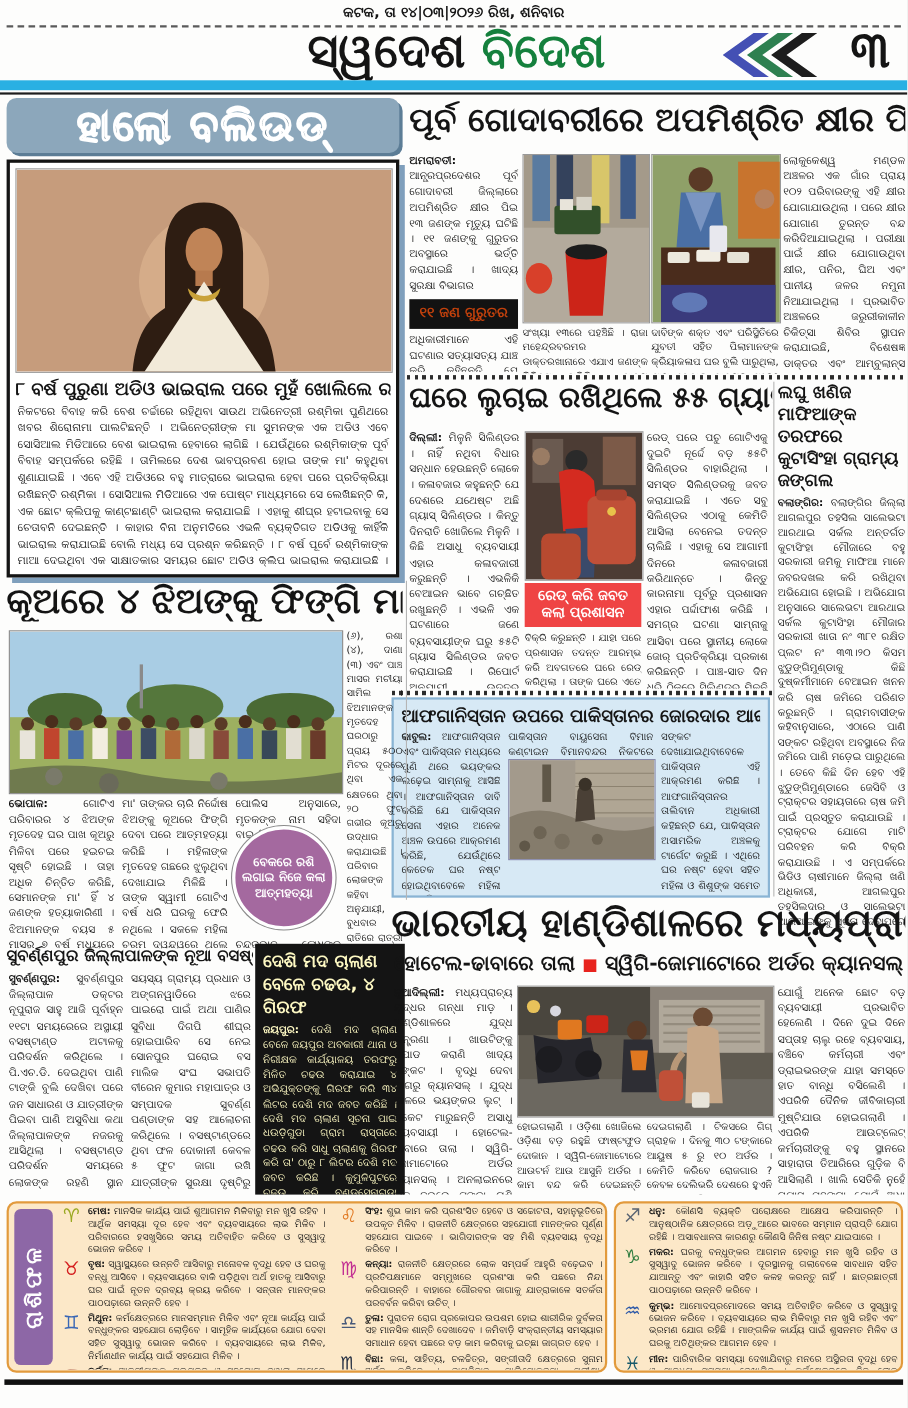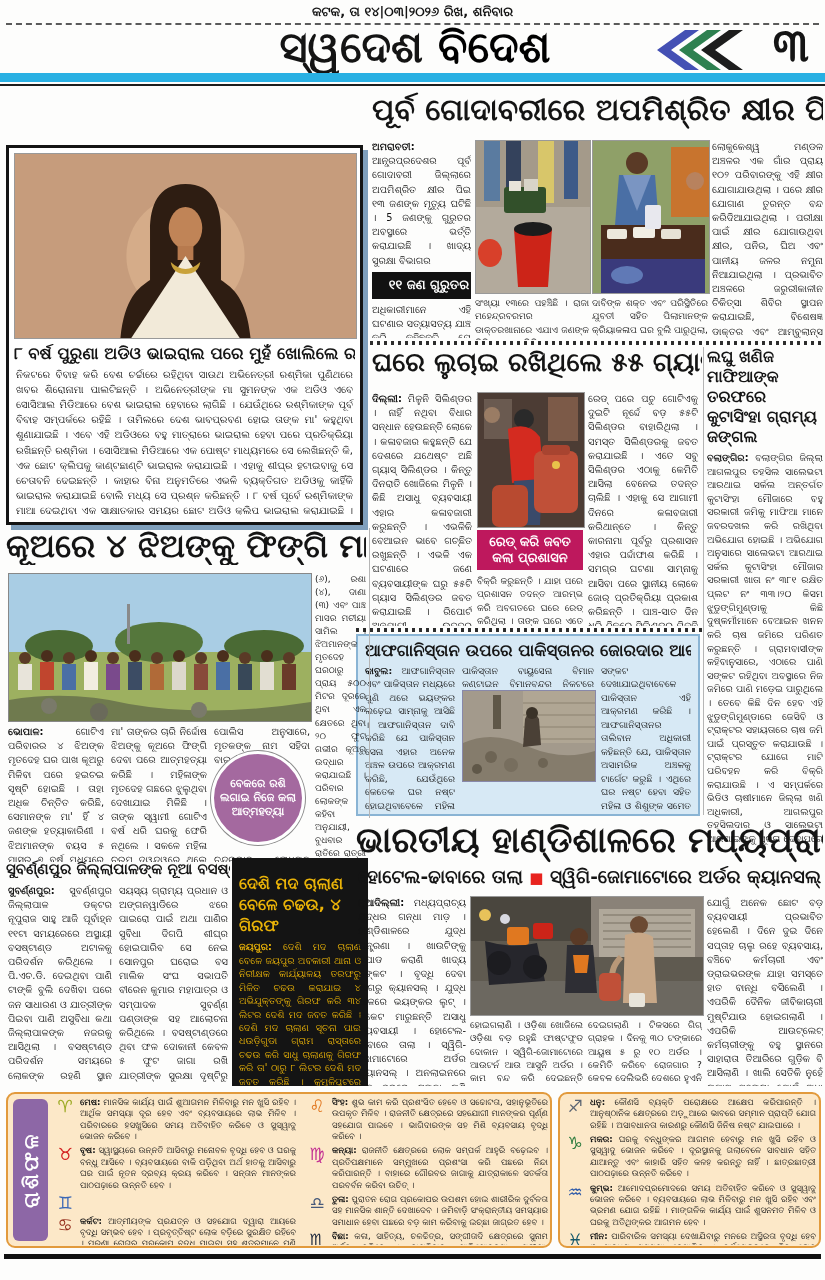--- a/index.html
+++ b/index.html
@@ -37,21 +37,21 @@
   #well-photo{left:8px;top:573px;width:302px;height:147px;overflow:hidden;border:1px solid #888;}
   #well-colnarrow{left:315px;top:573px;width:51px;height:288px;font-size:9px;}
   #well-cols{left:8px;top:725px;width:302px;height:137px;display:flex;gap:7px;}
   #well-cols > div{flex:1;}
   #well-circle{left:211px;top:751px;width:94px;height:94px;border-radius:50%;background:#a4699f;
             border:3px solid #fff;box-shadow:0 0 0 1px #8a8a8a;display:flex;align-items:center;justify-content:center;
             text-align:center;color:#fff;font-size:11px;font-weight:bold;line-height:1.25;padding:6px;box-sizing:border-box;z-index:3;}
   
   #milk-head{left:372px;top:92px;width:451px;height:44px;font-size:30px;font-weight:bold;}
   #milk-col1{left:372px;top:140px;width:99px;height:198px;}
-  #milk-flag{background:#121212;color:#ffffff;font-size:13px;font-weight:bold;text-align:right;
+  #milk-flag{background:#121212;color:#c2410c;font-size:13px;font-weight:bold;text-align:center;
             padding:4px 2px;margin:4px 0;white-space:nowrap;overflow:hidden;}
   #milk-photo1{left:475px;top:140px;width:114px;height:152px;overflow:hidden;border:1px solid #999;}
   #milk-photo2{left:592px;top:140px;width:116px;height:152px;overflow:hidden;border:1px solid #999;}
   #milk-cap1{left:475px;top:296px;width:114px;height:44px;font-size:9.2px;}
   #milk-cap2{left:592px;top:296px;width:116px;height:44px;font-size:9.2px;}
   #milk-col4{left:712px;top:140px;width:111px;height:200px;}
   #dots1{left:370px;top:341px;width:453px;}
   
   #gas-head{left:372px;top:347px;width:330px;height:40px;font-size:26px;font-weight:bold;}
   #gas-col1{left:372px;top:392px;width:100px;height:234px;}
@@ -77,22 +77,22 @@
   #me-sub .sq{color:#e8231e;font-size:15px;}
   #me-col1{left:358px;top:896px;width:108px;height:190px;}
   #me-photo{left:470px;top:896px;width:232px;height:118px;overflow:hidden;border:1px solid #999;}
   #me-capA{left:470px;top:1018px;width:113px;height:68px;font-size:9.2px;}
   #me-capB{left:588px;top:1018px;width:114px;height:68px;font-size:9.2px;}
   #me-col4{left:707px;top:896px;width:116px;height:190px;}
   
   #sub-head{left:6px;top:860px;width:224px;font-size:15px;font-weight:bold;text-align:center;}
   #sub-col1{left:8px;top:884px;width:104px;height:200px;}
   #sub-col2{left:119px;top:884px;width:109px;height:200px;}
-  #liquor{left:232px;top:858px;width:136px;height:228px;background:#141414;color:#eab308;
-            padding:16px 7px;box-sizing:border-box;overflow:hidden;}
+  #liquor{left:232px;top:858px;width:136px;height:228px;background:#141414;color:#fef9c3;
+            padding:6px 7px;box-sizing:border-box;overflow:hidden;}
   #liquor-head{font-size:16px;font-weight:bold;line-height:1.3;margin-bottom:4px;}
   #liquor-body{font-size:9.6px;line-height:1.4;text-align:justify;}
   
   .hpanel{background:#fce8c8;border:2px solid #e29a3c;border-radius:9px;box-sizing:border-box;padding:5px 6px;overflow:hidden;}
   #hpanelA{left:6px;top:1092px;width:546px;height:156px;}
   #hpanelB{left:558px;top:1092px;width:263px;height:156px;}
   #hlabel{left:13px;top:1099px;width:35px;height:142px;background:#8d67a6;border-radius:6px;z-index:2;
           display:flex;align-items:center;justify-content:center;color:#fff;font-weight:bold;font-size:20px;
           writing-mode:vertical-rl;transform:rotate(180deg);letter-spacing:3px;overflow:hidden;}
   #hcols{left:54px;top:1097px;width:494px;height:148px;display:flex;gap:10px;}
@@ -104,51 +104,52 @@
   #bottombar{left:4px;top:1254px;width:817px;height:5px;background:#111;}
   svg{display:block;}
 </style>
 </head>
 <body>
 
 <div class="page">
 
   <div id="dateline" class="abs">କଟକ, ତା ୧୪|୦୩|୨୦୨୬ ରିଖ, ଶନିବାର</div>
   <div id="dashline" class="abs"></div>
-  <div id="sectiontitle" class="abs"><span>ସ୍ୱଦେଶ </span><span style="color:#000000">ବିଦେଶ</span></div>
+  <div id="sectiontitle" class="abs"><span>ସ୍ୱଦେଶ </span><span style="color:#15803d">ବିଦେଶ</span></div>
   <div id="pagelogo" class="abs">
     <svg viewBox="0 0 108 44" width="108" height="44">
       <path d="M40 2 L12 22 L40 42 L54 42 L26 22 L54 2 Z" fill="#4450b4"></path>
       <path d="M62 2 L34 22 L62 42 L76 42 L48 22 L76 2 Z" fill="#2e8050"></path>
       <path d="M84 2 L56 22 L84 42 L98 42 L70 22 L98 2 Z" fill="#1d1d1d"></path>
     </svg>
   </div>
   <div id="pagenum" class="abs">୩</div>
   <div id="cyanbar" class="abs" style="background:#29b0e3"></div>
   <div id="cyanline" class="abs"></div>
 
+  <div id="bw-banner" class="abs" style="background:#8ca7bb">ହାଲୋ ବଲିଉଡ୍</div>
   <div id="bw-box" class="abs">
     <div id="bw-photo">
       <svg viewBox="0 0 346 184" width="100%" height="100%" preserveAspectRatio="none">
         <rect width="346" height="184" fill="#c69c7c"></rect>
         <circle cx="173" cy="102" r="60" fill="#d9b28d" opacity="0.75"></circle>
         <path d="M173 30 c-28 0 -36 22 -36 46 l0 50 c-12 8 -26 18 -30 58 l132 0 c-4 -40 -18 -50 -30 -58 l0 -50 c0 -24 -8 -46 -36 -46 z" fill="#2e1d12"></path>
         <ellipse cx="173" cy="74" rx="17" ry="21" fill="#c08457"></ellipse>
         <rect x="165" y="92" width="16" height="14" fill="#b77a4e"></rect>
         <path d="M118 184 L173 102 L228 184 Z" fill="#f2ead9"></path>
         <path d="M158 108 q15 14 30 0 q-2 12 -15 12 q-13 0 -15 -12" fill="#c9a23a"></path>
       </svg>
     </div>
     <div id="bw-sub">୮ ବର୍ଷ ପୁରୁଣା ଅଡିଓ ଭାଇରାଲ ପରେ ମୁହଁ ଖୋଲିଲେ ରଶ୍ମିକା</div>
     <div id="bw-body">ନିକଟରେ ବିବାହ କରି ବେଶ ଚର୍ଚ୍ଚାରେ ରହିଥିବା ସାଉଥ ଅଭିନେତ୍ରୀ ରଶ୍ମିକା ପୁଣିଥରେ ଖବର ଶିରୋନାମା ପାଲଟିଛନ୍ତି । ଅଭିନେତ୍ରୀଙ୍କ ମା ସୁମନଙ୍କ ଏକ ଅଡିଓ ଏବେ ସୋସିଆଲ ମିଡିଆରେ ବେଶ ଭାଇରାଲ ହେବାରେ ଲାଗିଛି । ଯେଉଁଥିରେ ରଶ୍ମିକାଙ୍କ ପୂର୍ବ ବିବାହ ସମ୍ପର୍କରେ ରହିଛି । ତାମିଲରେ ଦେଶ ଭାବପ୍ରବଣ ହୋଇ ତାଙ୍କ ମା' କହୁଥିବା ଶୁଣାଯାଇଛି । ଏବେ ଏହି ଅଡିଓରେ ବହୁ ମାତ୍ରାରେ ଭାଇରାଲ ହେବା ପରେ ପ୍ରତିକ୍ରିୟା ରଖିଛନ୍ତି ରଶ୍ମିକା । ସୋସିଆଲ ମିଡିଆରେ ଏକ ପୋଷ୍ଟ ମାଧ୍ୟମରେ ସେ ଲେଖିଛନ୍ତି କି, ଏକ ଛୋଟ କ୍ଲିପକୁ କାଣ୍ଟଛାଣ୍ଟି ଭାଇରାଲ କରାଯାଇଛି । ଏହାକୁ ଶୀଘ୍ର ହଟାଇବାକୁ ସେ ଚେତାବନି ଦେଇଛନ୍ତି । କାହାର ବିନା ଅନୁମତିରେ ଏଭଳି ବ୍ୟକ୍ତିଗତ ଅଡିଓକୁ କାହିଁକି ଭାଇରାଲ କରାଯାଇଛି ବୋଲି ମଧ୍ୟ ସେ ପ୍ରଶ୍ନ କରିଛନ୍ତି । ୮ ବର୍ଷ ପୂର୍ବେ ରଶ୍ମିକାଙ୍କ ମାଆ ଦେଇଥିବା ଏକ ସାକ୍ଷାତକାର ସମୟର ଛୋଟ ଅଡିଓ କ୍ଲିପ ଭାଇରାଲ କରାଯାଇଛି । ୨୪ ଘଣ୍ଟା ମଧ୍ୟରେ ଯେଉଁସବୁ ପ୍ଲାଟଫର୍ମରେ ଏହା ଅଛି ହଟାଇବାକୁ ସେ ଅପିଲ୍ କରିଛନ୍ତି । କାଣ୍ଟଛାଣ୍ଟି ଅନ୍ୟର ଗୋପନୀୟତାକୁ ଲୋକମାନେ ଏଭଳି କରିବା ପଛରେ ମନ୍ଦ ଉଦ୍ଦେଶ୍ୟ ରଖିଛନ୍ତି । ଯେତେବେଳେ ଆମେ କାହାକୁ ଆଗକୁ ବଢ଼ିବାକୁ ଦେଖୁ ସେତେବେଳେ ସମର୍ଥନ ଏବଂ ସହଯୋଗାତ୍ମକ ଭାବେ ଜମେଣ ନଦେଇ ଏଭଳି ମନ୍ଦ ଉଦ୍ଦେଶ୍ୟରେ ବିବାଦ ସୃଷ୍ଟି କରାଯାଉଛି ।</div>
   </div>
 
   <div id="milk-head" class="abs nowrap"><span>ପୂର୍ବ ଗୋଦାବରୀରେ ଅପମିଶ୍ରିତ କ୍ଷୀର ପିଇ </span></div>
   <div id="milk-col1" class="abs col">
-    <span class="byline">ଅମରାବତୀ:</span><span> ଆନ୍ଧ୍ରପ୍ରଦେଶର ପୂର୍ବ ଗୋଦାବରୀ ଜିଲ୍ଲାରେ ଅପମିଶ୍ରିତ କ୍ଷୀର ପିଇ ୧୩ ଜଣଙ୍କ ମୃତ୍ୟୁ ଘଟିଛି । 5 ଜଣଙ୍କୁ ଗୁରୁତର ଅବସ୍ଥାରେ ଭର୍ତ୍ତି କରାଯାଇଛି । ଖାଦ୍ୟ ସୁରକ୍ଷା ବିଭାଗର</span>
+    <span class="byline">ଅମରାବତୀ:</span><span> ଆନ୍ଧ୍ରପ୍ରଦେଶର ପୂର୍ବ ଗୋଦାବରୀ ଜିଲ୍ଲାରେ ଅପମିଶ୍ରିତ କ୍ଷୀର ପିଇ ୧୩ ଜଣଙ୍କ ମୃତ୍ୟୁ ଘଟିଛି । ୧୧ ଜଣଙ୍କୁ ଗୁରୁତର ଅବସ୍ଥାରେ ଭର୍ତ୍ତି କରାଯାଇଛି । ଖାଦ୍ୟ ସୁରକ୍ଷା ବିଭାଗର</span>
     <div id="milk-flag">୧୧ ଜଣ ଗୁରୁତର</div>
     <span>ଅଧିକାରୀମାନେ ଏହି ଘଟଣାର ସତ୍ୟାସତ୍ୟ ଯାଞ୍ଚ କରି କହିଛନ୍ତି ଯେ ଫେବୃଆରୀ ୨୨ ତାରିଖରେ କ୍ଷୀର ରୋଗରେ ପୀଡିତ ଲୋକଙ୍କ ମାମଲା ରିପୋର୍ଟ କରାଯାଇଥିଲା । ଅନେକ ଚର୍ମ, ବାନ୍ତି ମୃତ୍ୟୁ ଅସ୍ୱାଭାବିକ, ଏବଂ ପେଟ ଯନ୍ତ୍ରଣା ଅଭିଯୋଗ ହୋଇଥିଲା । ତଦନ୍ତରୁ କିଛି ନମୁନା ସଂଗ୍ରହ ପାଇଲା, ଯାହା ପାଇଁ ଫରେନ୍ସିକ୍ ପଠାଗଲା । ପରବର୍ତ୍ତୀ ସମୟରେ, କ୍ଷୀରରେ ବିଷାକ୍ତ ପଦାର୍ଥ ମିଶ୍ରିତ ହୋଇଥିଲା ।</span>
     
   </div>
   <div id="milk-photo1" class="abs">
     <svg viewBox="0 0 114 152" width="100%" height="100%" preserveAspectRatio="none">
       <rect width="114" height="152" fill="#b3aa9c"></rect>
       <rect x="0" y="0" width="114" height="66" fill="#a49a8a"></rect>
       <rect x="8" y="0" width="16" height="60" fill="#5a7ba0"></rect>
       <rect x="30" y="0" width="15" height="64" fill="#34425c"></rect>
@@ -196,21 +197,21 @@
       <circle cx="14" cy="22" r="8" fill="#9a7c64"></circle>
       <circle cx="46" cy="26" r="10" fill="#2a2a2a"></circle>
       <path d="M30 36 Q50 28 62 44 L66 86 L34 90 Z" fill="#d42b20"></path>
       <path d="M36 88 L64 86 L62 132 L40 132 Z" fill="#3a4a6a"></path>
       <rect x="56" y="58" width="44" height="62" rx="8" fill="#c05038"></rect>
       <rect x="64" y="52" width="28" height="10" rx="4" fill="#a84430"></rect>
       <circle cx="78" cy="72" r="4" fill="#e8c24a"></circle>
       <rect x="14" y="92" width="36" height="42" rx="7" fill="#b84a30"></rect>
     </svg>
   </div>
-  <div id="gas-orange" class="abs" style="background:#be185d">ରେଡ୍ କରି ଜବତ କଲା ପ୍ରଶାସନ</div>
+  <div id="gas-orange" class="abs" style="background:#ef4444">ରେଡ୍ କରି ଜବତ କଲା ପ୍ରଶାସନ</div>
   <div id="gas-cap" class="abs col">ବିକ୍ରି କରୁଛନ୍ତି । ଯାହା ପରେ ପ୍ରଶାସନ ତଦନ୍ତ ଆରମ୍ଭ କରି ଅବଗତରେ ଘରେ ରେଡ୍ କରିଥିଲା । ତାଙ୍କ ଘରେ ଏତେ ସିଲିଣ୍ଡର ଥିବା ଦେଖି ଅଧିକାରୀମାନେ ଚକିତ ହୋଇଯାଇଥିଲେ ।</div>
   <div id="gas-col3" class="abs col">ରେଡ୍ ପରେ ପଚୁ ଗୋଟିଏକୁ ଦୁଇଟି ନୂର୍ଦ୍ଦେ ବଡ଼ ୫୫ଟି ସିଲିଣ୍ଡର ବାହାରିଥିଲା । ସମସ୍ତ ସିଲିଣ୍ଡରକୁ ଜବତ କରାଯାଇଛି । ଏତେ ସବୁ ସିଲିଣ୍ଡର ଏଠାକୁ କେମିତି ଆସିଲା ବେନେଇ ତଦନ୍ତ ଚାଲିଛି । ଏହାକୁ ସେ ଆଗାମୀ ଦିନରେ କଳାବଜାରୀ କରିଥାନ୍ତେ । କିନ୍ତୁ କାରନାମା ପୂର୍ବରୁ ପ୍ରଶାସନ ଏହାର ପର୍ଦ୍ଦାଫାଶ କରିଛି । ସମଗ୍ର ଘଟଣା ସାମ୍ନାକୁ ଆସିବା ପରେ ସ୍ଥାନୀୟ ଲୋକେ ଜୋର୍ ପ୍ରତିକ୍ରିୟା ପ୍ରକାଶ କରିଛନ୍ତି । ପାଞ୍ଚ-ସାତ ଦିନ ଧରି ଠିକରେ ସିଲିଣ୍ଡର ମିଳୁନି । ଏହି ସମୟରେ ଏତେ ସଂଖ୍ୟକ ସିଲିଣ୍ଡର ମିଳିବା ସାଧାରଣ କଥା ନୁହେଁ । ଏହାପଛରେ ଯେଉଁମାନଙ୍କ ହାତ ରହିଛି ସେମାନଙ୍କୁ ଚିହ୍ନଟ କରିବାକୁ ଦାବି ରଖିଛନ୍ତି । କିଏ କିଏ ଏଥିରେ ସାମିଲ ଅଛନ୍ତି ସେନେଇ ଖୋଳତାଡ଼ ଜାରି ରହିଛି । କେଉଁ ଗ୍ୟାସ ଏଜେନ୍ସି ଏଥିରେ ସମ୍ପୃକ୍ତ ନିଆଯିବ ବୋଲି ଅଧିକାରୀ କହିଛନ୍ତି । ଏହାସବ୍ ଆଉ କିଛି ଜାଣିବାରେ ପ୍ରଶାସନ ପକ୍ଷରୁ ତତ୍ପର ଜାରି ରହିଛି ।</div>
   <div id="dots2" class="abs dots"></div>
 
   <div id="mining" class="abs">
     <div id="mining-head">ଲଘୁ ଖଣିଜ ମାଫିଆଙ୍କ ତରଫରେ କୁଟାସିଂହା ଗ୍ରାମ୍ୟ ଜଙ୍ଗଲ</div>
     <div id="mining-body"><span class="byline">ବଲାଙ୍ଗିର:</span><span> ବଲାଙ୍ଗିର ଜିଲ୍ଲା ଆଗଲପୁର ତହସିଲ ସାଲେଭଟା ଆରଥାଇ ସର୍କଲ ଅନ୍ତର୍ଗତ କୁଟାସିଂହା ମୌଜାରେ ବହୁ ସରକାରୀ ଜମିକୁ ମାଫିଆ ମାନେ ଜବରଦଖଲ କରି ରଖିଥିବା ଅଭିଯୋଗ ହୋଇଛି । ଅଭିଯୋଗ ଅନୁସାରେ ସାଲେଭଟା ଆରଥାଇ ସର୍କଲ କୁଟାସିଂହା ମୌଜାର ସରକାରୀ ଖାତା ନଂ ୩୮୧ ରକ୍ଷିତ ପ୍ଲଟ ନଂ ୩୩।୨୦ କିସମ ଝୁଡୁଙ୍ଗିମୁଣ୍ଡାକୁ କିଛି ଦୁଷ୍କର୍ମୀମାନେ ବେଆଇନ ଖନନ କରି ଚାଷ ଜମିରେ ପରିଣତ କରୁଛନ୍ତି । ଗ୍ରାମବାସୀଙ୍କ କହିବାନୁସାରେ, ଏଠାରେ ପାଣି ସଙ୍କଟ ରହିଥିବା ଅବସ୍ଥାରେ ନିଜ ଜମିରେ ପାଣି ମଡ଼େଇ ପାରୁଥିଲେ । ତେବେ କିଛି ଦିନ ହେବ ଏହି ଝୁଡୁଙ୍ଗିମୁଣ୍ଡାରେ ଜେସିବି ଓ ଟ୍ରାକ୍ଟର ସହାୟତାରେ ଚାଷ ଜମି ପାଇଁ ପ୍ରସ୍ତୁତ କରାଯାଉଛି । ଟ୍ରାକ୍ଟର ଯୋଗେ ମାଟି ପରିବହନ କରି ବିକ୍ରି କରାଯାଉଛି । ଏ ସମ୍ପର୍କରେ ଭିଡିଓ ଚାଷୀମାନେ ଜିଲ୍ଲା ଖଣି ଅଧିକାରୀ, ଆଗଲପୁର ତହସିଲଦାର ଓ ସାଲେଭଟା ଆରଆଇଙ୍କୁ ସୂଚନା ଦେବାପରେ ସ୍ଥଳ ଯାଞ୍ଚ କରି ବିଭାଗୀୟ ଅଧିକାରୀ ଆସୁନାହାନ୍ତି । ଏନେଇ ବିରକ୍ତ ହେଉଥିବା ଚାଷୀ ଅଭିଯୋଗ କରିଛନ୍ତି । ଏନେଇ ଜିଲ୍ଲା ଖଣି ଅଧିକାରୀଙ୍କୁ ଯୋଗାଯୋଗ କରାଯିବାରୁ ସେ ଛୁଟିରେ ଥିବା କହିଥିଲେ । ଗ୍ରାମୀୟ ତହସିଲଦାର ଦ୍ୱାରା କିଶୋର ପାତ୍ରଙ୍କ ପଚରା ଯିବାରୁ ସେ ଡ୍ରେନି ସେ ବୋଲି କହିଥିଲେ । ଶେଷରେ ସାଲେଭଟା ଆରଥାଇ ମନୋଜ ଗଣ୍ଡାଙ୍କୁ ଫୋନ ରେ ଯୋଗାଯୋଗ କରାଯିବାରୁ ସେ ମଧ୍ୟ ଡଦିଣ୍ଡ ଛୁଟିରେ ଥିବା ପ୍ରକାଶ କରିଥିଲେ ।</span></div>
   </div>
   <div class="abs vline" style="left:703px;top:347px;height:468px"></div>
 
@@ -352,20 +353,21 @@
       <div class="hentry">
           <span class="hicon" style="color: rgb(154, 168, 32);">♈</span>
           <div class="htext"><b>ମେଷ:</b> <span>ମାନସିକ କାର୍ଯ୍ୟ ପାଇଁ ଶୁଆଗମନ ମିଳିବାରୁ ମନ ଖୁସି ରହିବ । ଆର୍ଥିକ ସମସ୍ୟା ଦୂର ହେବ ଏବଂ ବ୍ୟବସାୟରେ ଲାଭ ମିଳିବ । ପରିବାରରେ ହସଖୁସିରେ ସମୟ ଅତିବାହିତ କରିବେ ଓ ସୁସ୍ୱାଦୁ ଭୋଜନ କରିବେ ।</span></div>
         </div>
       <div class="hentry">
           <span class="hicon" style="color: rgb(212, 31, 31);">♉</span>
           <div class="htext"><b>ବୃଷ:</b> <span>ସ୍ୱାସ୍ଥ୍ୟରେ ଉନ୍ନତି ଆସିବାରୁ ମନୋବଳ ବୃଦ୍ଧି ହେବ ଓ ଘରକୁ ବନ୍ଧୁ ଆସିବେ । ବ୍ୟବସାୟରେ ବାକି ପଡ଼ିଥିବା ଅର୍ଥ ହାତକୁ ଆସିବାରୁ ଘର ପାଇଁ ନୂତନ ଦ୍ରବ୍ୟ କ୍ରୟ କରିବେ । ସନ୍ତାନ ମାନଙ୍କର ପାଠପଢ଼ାରେ ଉନ୍ନତି ହେବ ।</span></div>
         </div>
       <div class="hentry">
           <span class="hicon" style="color: rgb(58, 103, 181);">♊</span>
+          <div class="htext"><b>ମିଥୁନ:</b> <span>କର୍ମକ୍ଷେତ୍ରରେ ମାନସମ୍ମାନ ମିଳିବ ଏବଂ ନୂଆ କାର୍ଯ୍ୟ ପାଇଁ ବନ୍ଧୁଙ୍କର ସହଯୋଗ ଲୋଡ଼ିବେ । ସାମୂହିକ କାର୍ଯ୍ୟରେ ଯୋଗ ଦେବା ସହିତ ସୁସ୍ୱାଦୁ ଭୋଜନ କରିବେ । ବ୍ୟବସାୟରେ ଲାଭ ମିଳିବ, ନିର୍ମାଣଧୀନ କାର୍ଯ୍ୟ ପାଇଁ ସହଯୋଗ ମିଳିବ ।</span></div>
         </div>
       <div class="hentry">
           <span class="hicon" style="color: rgb(150, 48, 30);">♋</span>
           <div class="htext"><b>କର୍କଟ:</b> <span>ଆତ୍ମୀୟଙ୍କ ପ୍ରଯତ୍ନ ଓ ସହଯୋଗ ଦ୍ୱାରା ଆୟରେ ବୃଦ୍ଧି ସମ୍ଭବ ହେବ । ପ୍ରବୃତ୍ତିଷ୍ଟ ଲୋକ ବଡ଼ିରେ ସୁରକ୍ଷିତ ରହିବେ । ପୁରୁଣା ରୋଗର ପ୍ରକୋପ ବୃଦ୍ଧି ପାଇବା ସହ ଶତ୍ରୁମାନେ ପୁଣି ଥରେ ପଛରେ ପଡ଼ି ପାରନ୍ତି । ଓ ଚାକିରି ପାଇଁ ଦୂରସ୍ଥାନକୁ ଯାତ୍ରା କରିବେ ।</span></div>
         </div>
     </div>
     <div>
       <div class="hentry">
           <span class="hicon" style="color: rgb(224, 117, 28);">♌</span>
           <div class="htext"><b>ସିଂହ:</b> <span>ଶୁଭ କାମ କରି ପ୍ରଶଂସିତ ହେବେ ଓ ସଚ୍ଚୋଟତା, ସହାନୁଭୂତିରେ ଉପକୃତ ମିଳିବ । ରାଜନୀତି କ୍ଷେତ୍ରରେ ସହଯୋଗୀ ମାନଙ୍କର ପୂର୍ଣ୍ଣ ସହଯୋଗ ପାଇବେ । ଭାଗିଦାରଙ୍କ ସହ ମିଶି ବ୍ୟବସାୟ ବୃଦ୍ଧି କରିବେ ।</span></div>

